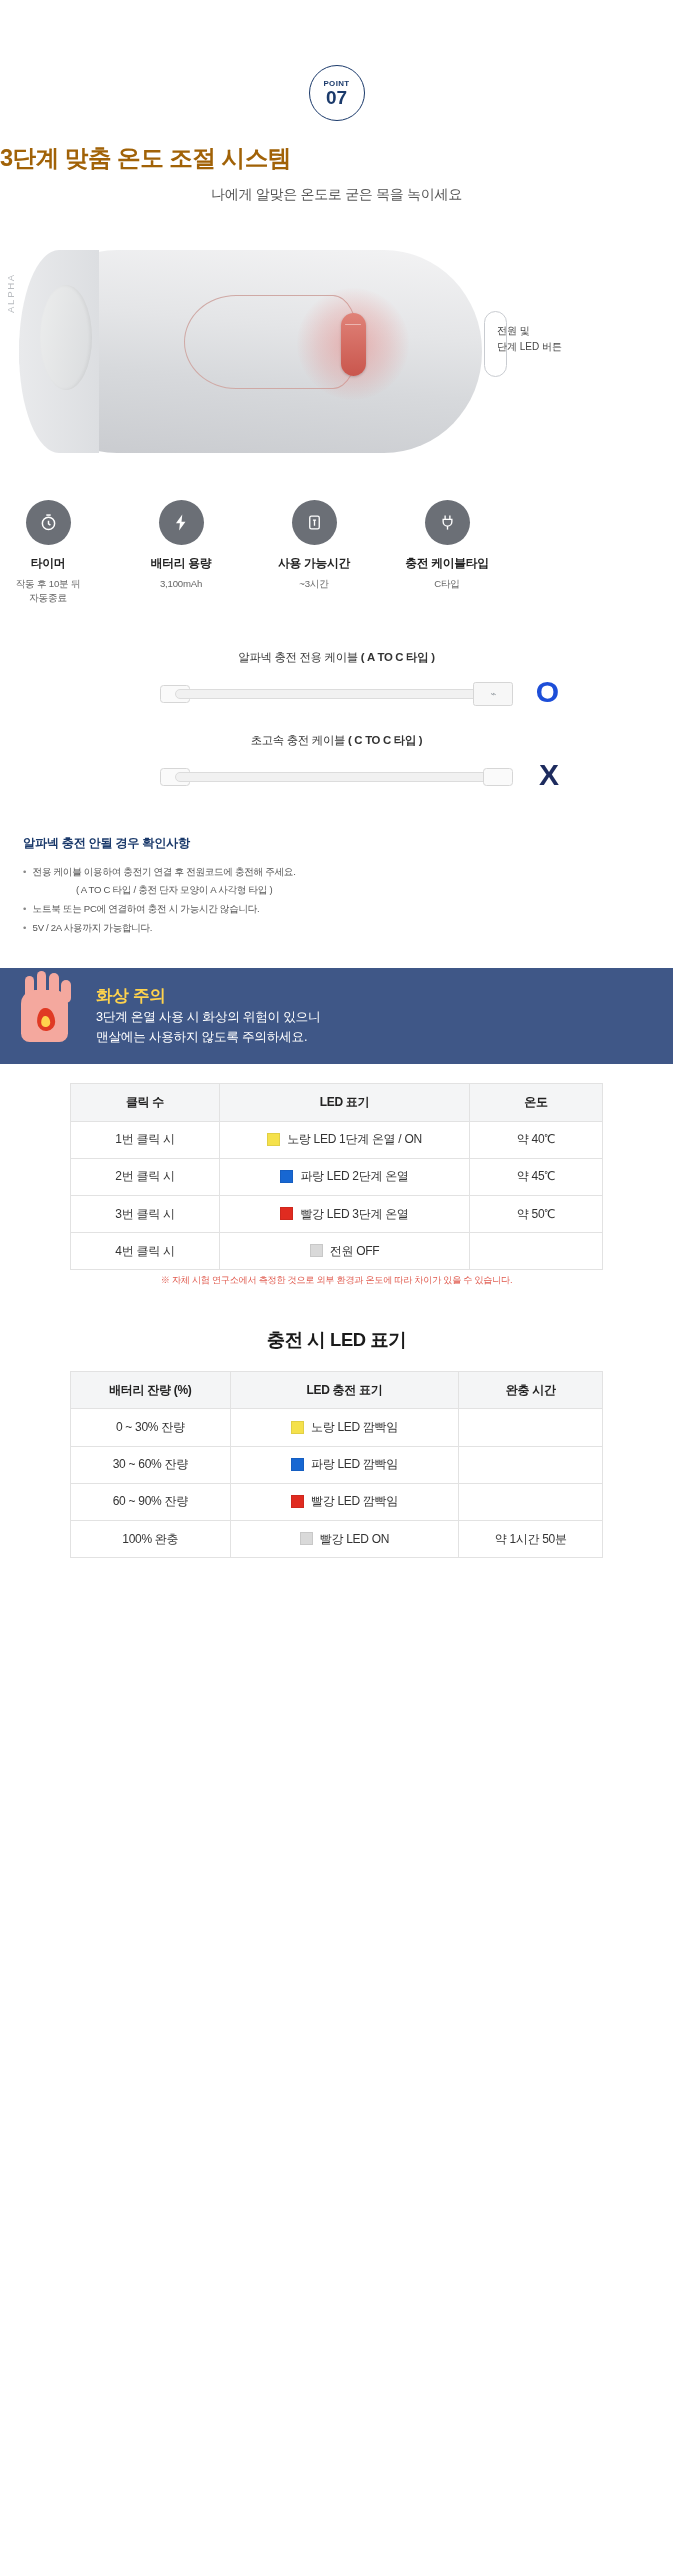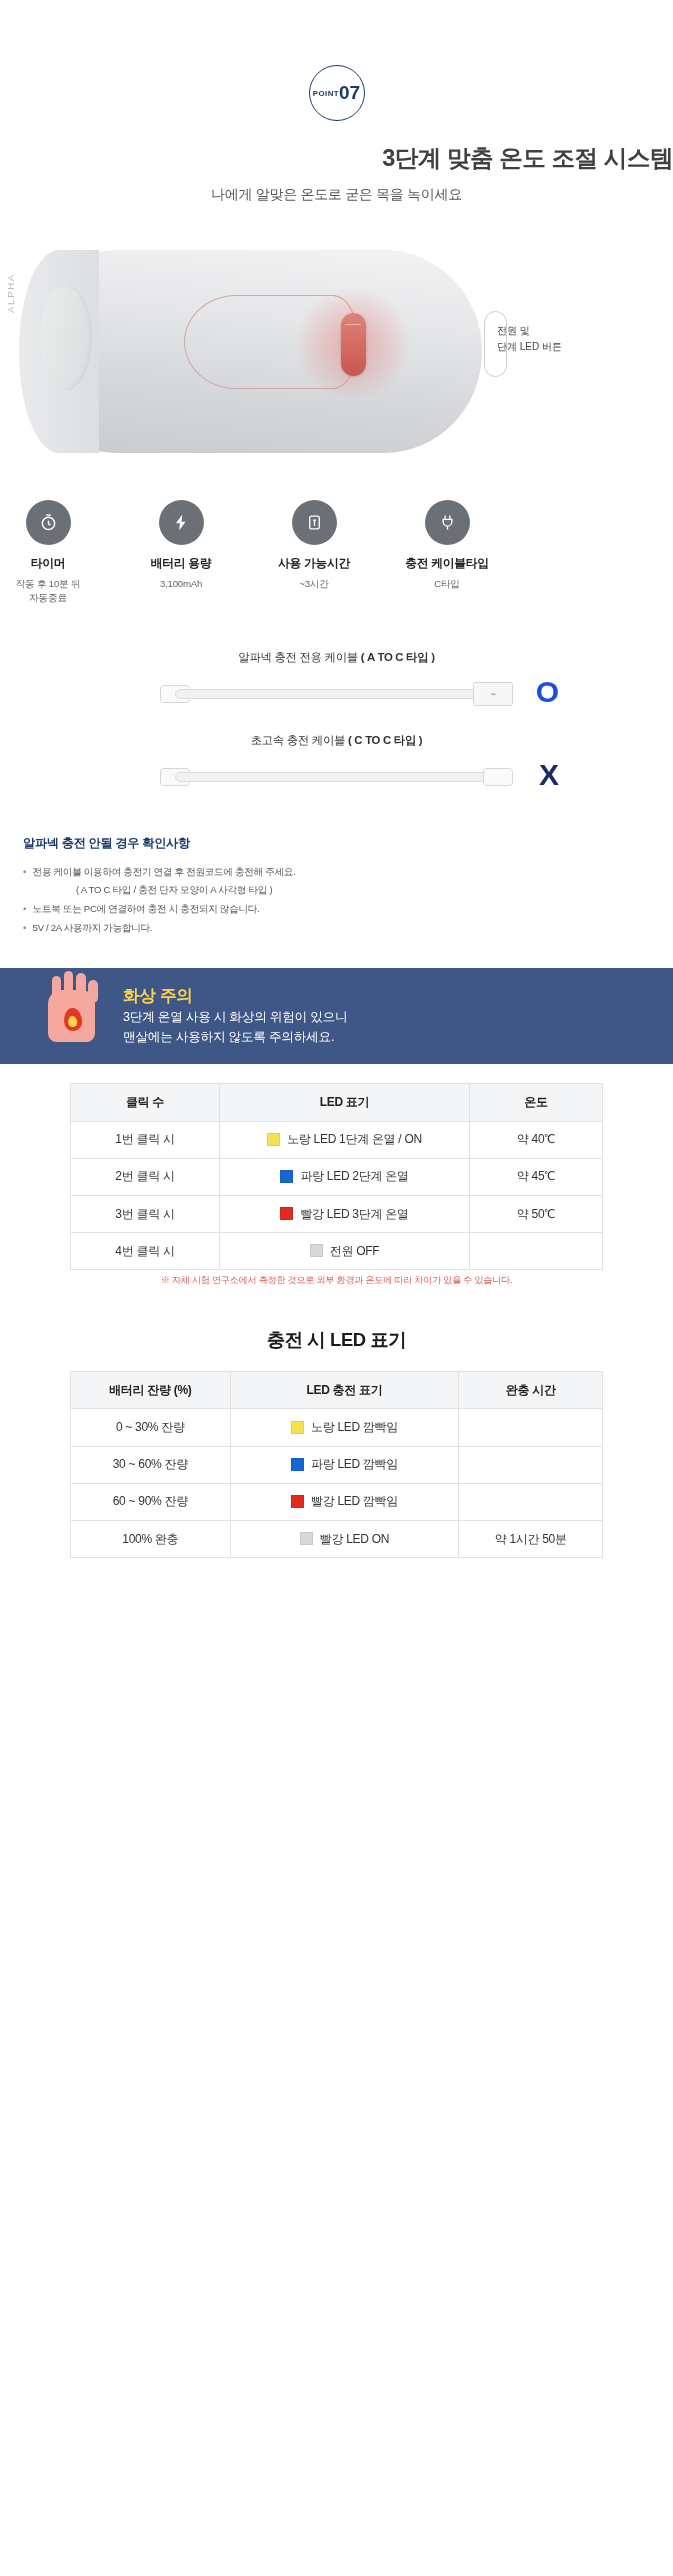--- a/index.html
+++ b/index.html
@@ -9,31 +9,31 @@
     font-family: "Liberation Sans", sans-serif;
     color: #333;
   }
   .page { width: 673px; position: relative; overflow: hidden; }
 
   
   .point-badge {
     width: 56px; height: 56px; border-radius: 50%;
     border: 1.7px solid #1b3a6b;
     margin: 65px auto 0;
-    display: flex; flex-direction: row;
+    display: flex; flex-direction: column;
     align-items: center; justify-content: center;
     color: #1b3a6b;
   }
   .point-badge .pt-label { font-size: 7.9px; letter-spacing: 0.4px; font-weight: bold; }
   .point-badge .pt-num { font-size: 19px; font-weight: bold; line-height: 1.05; }
 
   .headline {
-    text-align: right;
+    text-align: left;
     font-size: 23.6px; font-weight: bold;
-    color: #404040;
+    color: #a16207;
     margin-top: 21px;
     letter-spacing: -0.5px;
   }
   .subhead {
     text-align: center;
     font-size: 14px; color: #555;
     margin-top: 12.2px; letter-spacing: -0.3px;
   }
 
   
@@ -171,21 +171,21 @@
     content:"•"; position:absolute; left:0; top:0; color:#888;
   }
   .notice li .sub { display:block; padding-left:3.5px;margin-left:40px; }
 
   
   .warn {
     margin-top: 31px;
     background:#3f5787;
     height:96px;
     display:flex; align-items:center;
-    padding-left: 48px;
+    padding-left: 21px;
     color:#fff;
   }
   .warn-icon { width:54px; height:63px; position:relative; margin-right:21px; }
   .hand {
     position:absolute; left:0; top:5.2px; width:47px; height:52px;
     background:#f4a89e; border-radius:14px 14px 8.7px 8.7px;
   }
   .finger {
     position:absolute; top:-8.7px; width:9.6px; height:23px;
     background:#f4a89e; border-radius:5.2px;
@@ -337,21 +337,21 @@
     </div>
   </div>
 
   <div class="notice">
     <h4>알파넥 충전 안될 경우 확인사항</h4>
     <ul>
       <li>
         <span>전용 케이블 이용하여 충전기 연결 후 전원코드에 충전해 주세요.</span>
         <span class="sub">( A TO C 타입 / 충전 단자 모양이 A 사각형 타입 )</span>
       </li>
-      <li>노트북 또는 PC에 연결하여 충전 시 충전되지 않습니다.</li>
+      <li>노트북 또는 PC에 연결하여 충전 시 가능시간 않습니다.</li>
       <li>5V / 2A 사용까지 가능합니다.</li>
     </ul>
   </div>
 
   <div class="warn">
     <div class="warn-icon">
       <div class="finger" style="left:3.5px;"></div>
       <div class="finger" style="left:15.7px;top:-14px;"></div>
       <div class="finger" style="left:28px;top:-12.2px;"></div>
       <div class="finger" style="left:40px;top:-5.2px;"></div>

